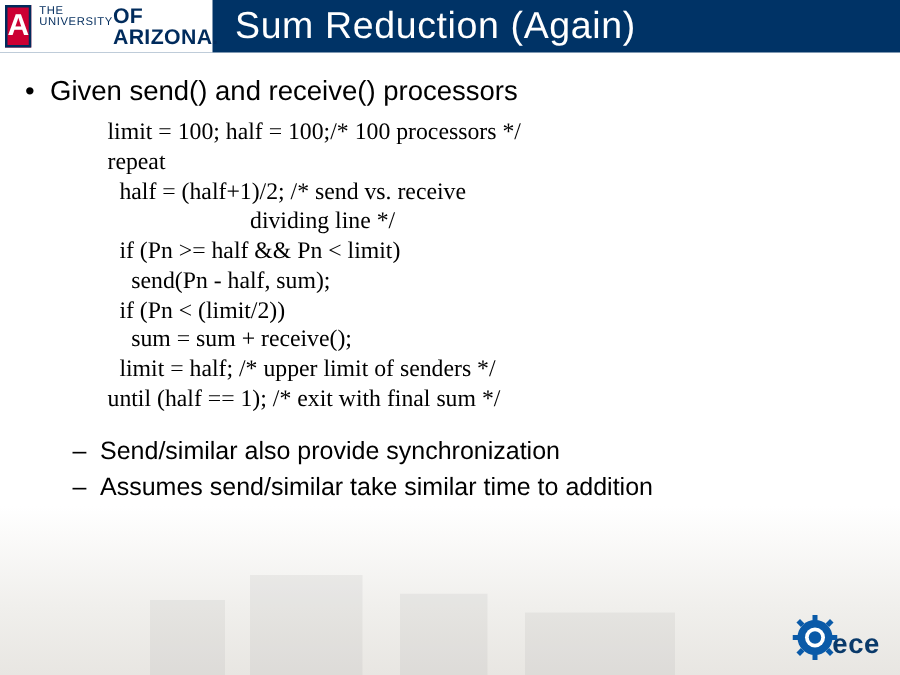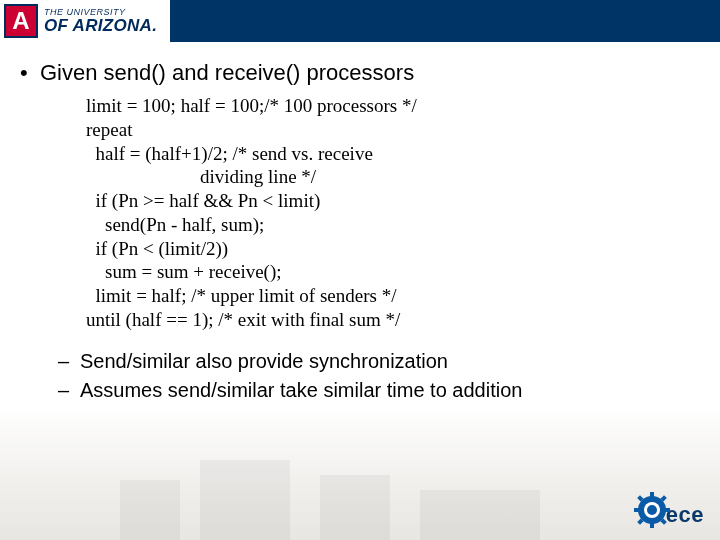--- a/index.html
+++ b/index.html
@@ -38,23 +38,22 @@
     font-weight: bold;
     font-size: 24px;
     display: flex;
     align-items: center;
     justify-content: center;
     border: 2px solid #002b5c;
     margin-right: 6px;
   }
   .logo-text {
     display: flex;
-    flex-direction: column;
+    flex-direction: row;
     line-height: 1;
-    font-style: italic;
   }
   .logo-line1 { font-size: 9px; color: #002b5c; letter-spacing: 0.5px; }
   .logo-line2 { font-size: 17px; color: #002b5c; font-weight: bold; letter-spacing: 0.3px; }
   .title {
     color: #ffffff;
     font-size: 30px;
     font-weight: normal;
     margin-left: 18px;
     letter-spacing: 0.5px;
   }
@@ -134,20 +133,21 @@
 <div class="slide">
 
   <div class="header-bar">
     <div class="logo">
       <div class="logo-a">A</div>
       <div class="logo-text">
         <span class="logo-line1">THE UNIVERSITY</span>
         <span class="logo-line2">OF ARIZONA.</span>
       </div>
     </div>
+    <div class="title">Sum Reduction (Again)</div>
   </div>
 
   <div class="content">
 
     <div class="bullet">
       <span class="dot">•</span>
       <span>Given send() and receive() processors</span>
     </div>
 
     <div class="code-block">limit = 100; half = 100;/* 100 processors */

